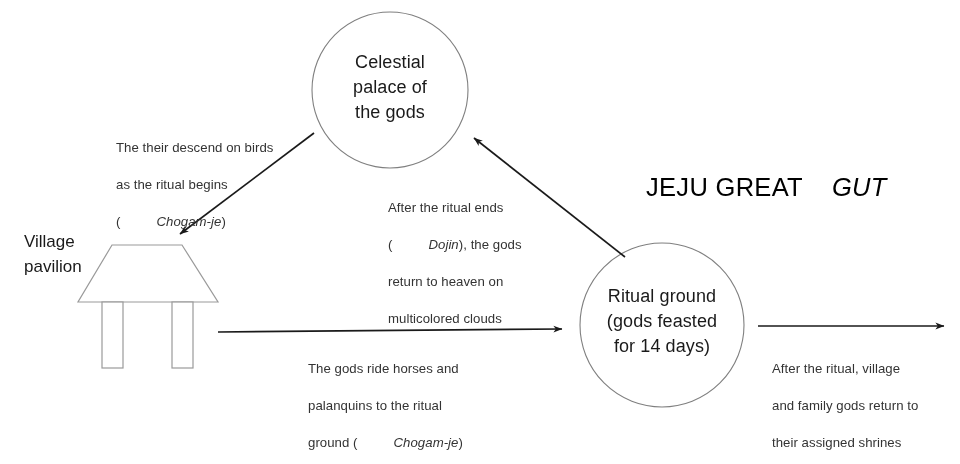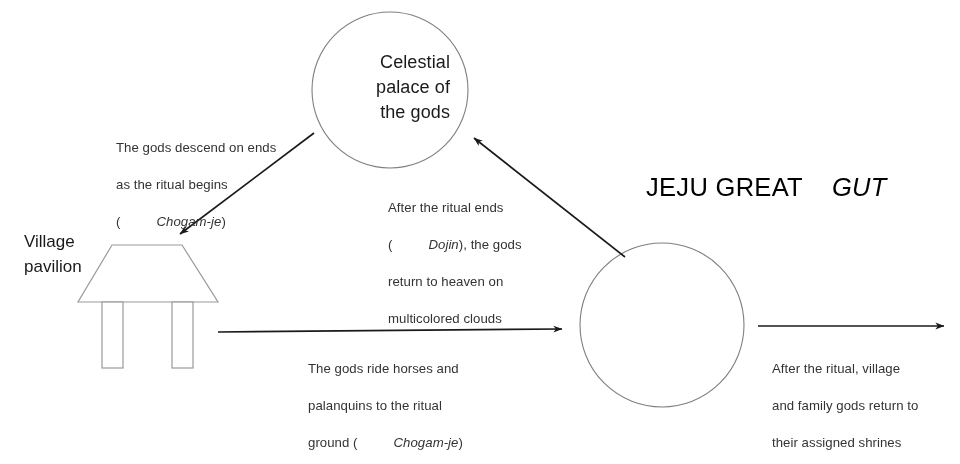--- a/index.html
+++ b/index.html
@@ -21,21 +21,21 @@
   }
   #vector-layer {
     position: absolute;
     left: 0;
     top: 0;
     width: 960px;
     height: 464px;
   }
   .node-label {
     position: absolute;
-    text-align: right;
+    text-align: center;
     font-size: 18px;
     line-height: 25px;
     color: #1a1a1a;
     white-space: pre-line;
     letter-spacing: 0.1px;
   }
   .annotation {
     position: absolute;
     font-size: 13.2px;
     line-height: 18.5px;
@@ -101,26 +101,29 @@
 
   <div id="diagram-title" style="left:646px; top:58px; width:300px;">
     <br>
     <span>JEJU GREAT </span><span class="em">GUT</span>
   </div>
 
   <div class="node-label" style="left:330px; top:50px; width:120px;">Celestial
 palace of
 the gods</div>
 
+  <div class="node-label" style="left:589px; top:284px; width:146px;">Ritual ground
+(gods feasted
+for 14 days)</div>
 
   <div class="ext-label" style="left:24px; top:229px; width:86px; text-align:left;">Village
 pavilion</div>
 
   <div class="annotation" style="left:116px; top:120px; width:190px;">
-    <span>The gods descend on ends</span><br>
+    <span>The their descend on birds</span><br>
     <span>as the ritual begins</span><br>
     <span>(</span><span class="em">Chogam-je</span><span>)</span>
   </div>
 
   <div class="annotation" style="left:388px; top:180px; width:160px;">
     <span>After the ritual ends</span><br>
     <span>(</span><span class="em">Dojin</span><span>), the gods</span><br>
     <span>return to heaven on</span><br>
     <span>multicolored clouds</span>
   </div>

